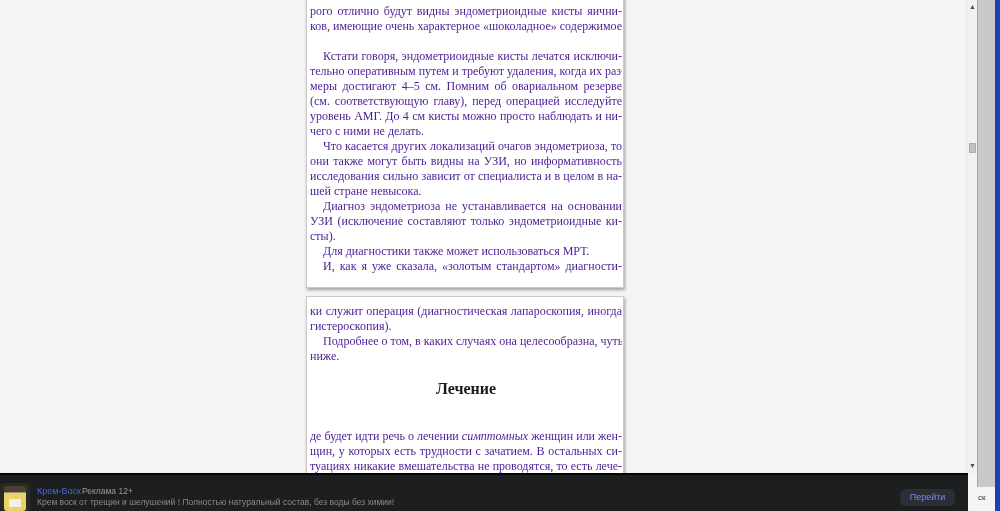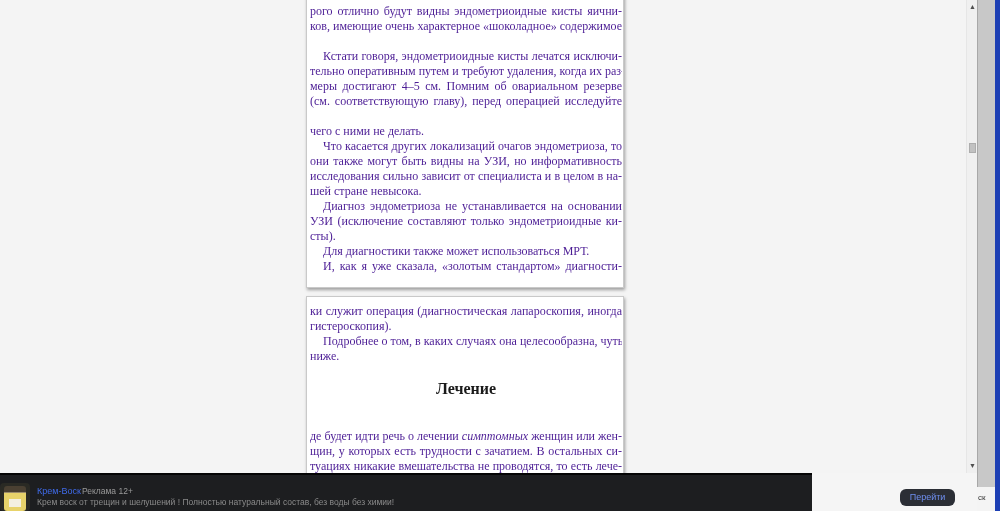--- a/index.html
+++ b/index.html
@@ -15,21 +15,21 @@
   .heading { position:absolute; left:3px; width:312px; text-align:center; font-size:16px; font-weight:bold; color:#1a1a1a; line-height:18px; }
   
   #vscroll { position:absolute; left:966px; top:0; width:11px; height:473px; background:#f0f0f0; border-left:1px solid #e6e6e6; box-sizing:border-box; }
   #scroll-up { position:absolute; top:3px; left:1px; width:9px; height:9px; font-size:7px; line-height:9px; text-align:center; color:#505050; }
   #scroll-down { position:absolute; top:462px; left:1px; width:9px; height:9px; font-size:7px; line-height:9px; text-align:center; color:#505050; }
   #scroll-thumb { position:absolute; top:143px; left:2px; width:7px; height:10px; background:#c1c1c1; border:1px solid #adadad; box-sizing:border-box; }
   #side-strip { position:absolute; left:977px; top:0; width:18px; height:487px; background:#c8c8c8; border-left:1px solid #a8a8a8; box-sizing:border-box; }
   #side-white { position:absolute; left:977px; top:487px; width:18px; height:24px; background:#f4f4f4; font-family:"Liberation Sans", sans-serif; font-size:8px; color:#333; line-height:22px; text-align:left; padding-left:1px; box-sizing:border-box; overflow:hidden; }
   #blue-strip { position:absolute; left:995px; top:0; width:5px; height:511px; background:#1d3fb4; }
   
-  #adbar { position:absolute; left:0; top:473px; width:812px; height:38px; background:#1d1e20; border-top:2px solid #050505; box-sizing:border-box; font-family:"Liberation Sans", sans-serif; }
+  #adbar { position:absolute; left:0; top:473px; width:968px; height:38px; background:#1d1e20; border-top:2px solid #050505; box-sizing:border-box; font-family:"Liberation Sans", sans-serif; }
   #ad-icon { position:absolute; left:0; top:8px; width:30px; height:28px; background:#2a2a24; border-radius:4px; overflow:hidden; }
   #ad-icon .jar { position:absolute; left:4px; top:6px; width:22px; height:22px; background:#e8d36a; border-radius:3px; }
   #ad-icon .lid { position:absolute; left:4px; top:3px; width:22px; height:6px; background:#4a4032; border-radius:3px 3px 0 0; border-bottom:1px solid #9b8c6c; }
   #ad-icon .label { position:absolute; left:9px; top:16px; width:12px; height:8px; background:#f4f0e0; }
   #ad-title { position:absolute; left:37px; top:11px; font-size:9px; line-height:11px; color:#3f6ae8; white-space:nowrap; }
   #ad-badge { position:absolute; left:82px; top:11px; font-size:8.5px; line-height:11px; color:#9a9a9a; white-space:nowrap; }
   #ad-text { position:absolute; left:37px; top:22px; font-size:8.5px; line-height:11px; color:#8a8a8a; white-space:nowrap; }
   #ad-button { position:absolute; left:900px; top:14px; width:55px; height:17px; background:#2b2e35; border-radius:6px; color:#6f8ff0; font-size:9px; line-height:17px; text-align:center; cursor:pointer; }
 </style>
 </head>
@@ -37,20 +37,21 @@
 
 <div id="viewer">
 
   <div class="page" id="page1">
     <div class="line" style="top:11px">рого отлично будут видны эндометриоидные кисты яични-</div>
     <div class="line" style="top:26px">ков, имеющие очень характерное «шоколадное» содержимое</div>
     <div class="line indent" style="top:56px">Кстати говоря, эндометриоидные кисты лечатся исключи-</div>
     <div class="line" style="top:71px">тельно оперативным путем и требуют удаления, когда их раз-</div>
     <div class="line" style="top:86px">меры достигают 4–5 см. Помним об овариальном резерве</div>
     <div class="line" style="top:101px">(см. соответствующую главу), перед операцией исследуйте</div>
+    <div class="line" style="top:116px">уровень АМГ. До 4 см кисты можно просто наблюдать и ни-</div>
     <div class="line last" style="top:131px">чего с ними не делать.</div>
     <div class="line indent" style="top:146px">Что касается других локализаций очагов эндометриоза, то</div>
     <div class="line" style="top:161px">они также могут быть видны на УЗИ, но информативность</div>
     <div class="line" style="top:176px">исследования сильно зависит от специалиста и в целом в на-</div>
     <div class="line last" style="top:191px">шей стране невысока.</div>
     <div class="line indent" style="top:206px">Диагноз эндометриоза не устанавливается на основании</div>
     <div class="line" style="top:221px">УЗИ (исключение составляют только эндометриоидные ки-</div>
     <div class="line indent last" style="top:251px">Для диагностики также может использоваться МРТ.</div>
     <div class="line last" style="top:236px">сты).</div>
     <div class="line indent" style="top:266px">И, как я уже сказала, «золотым стандартом» диагности-</div>

